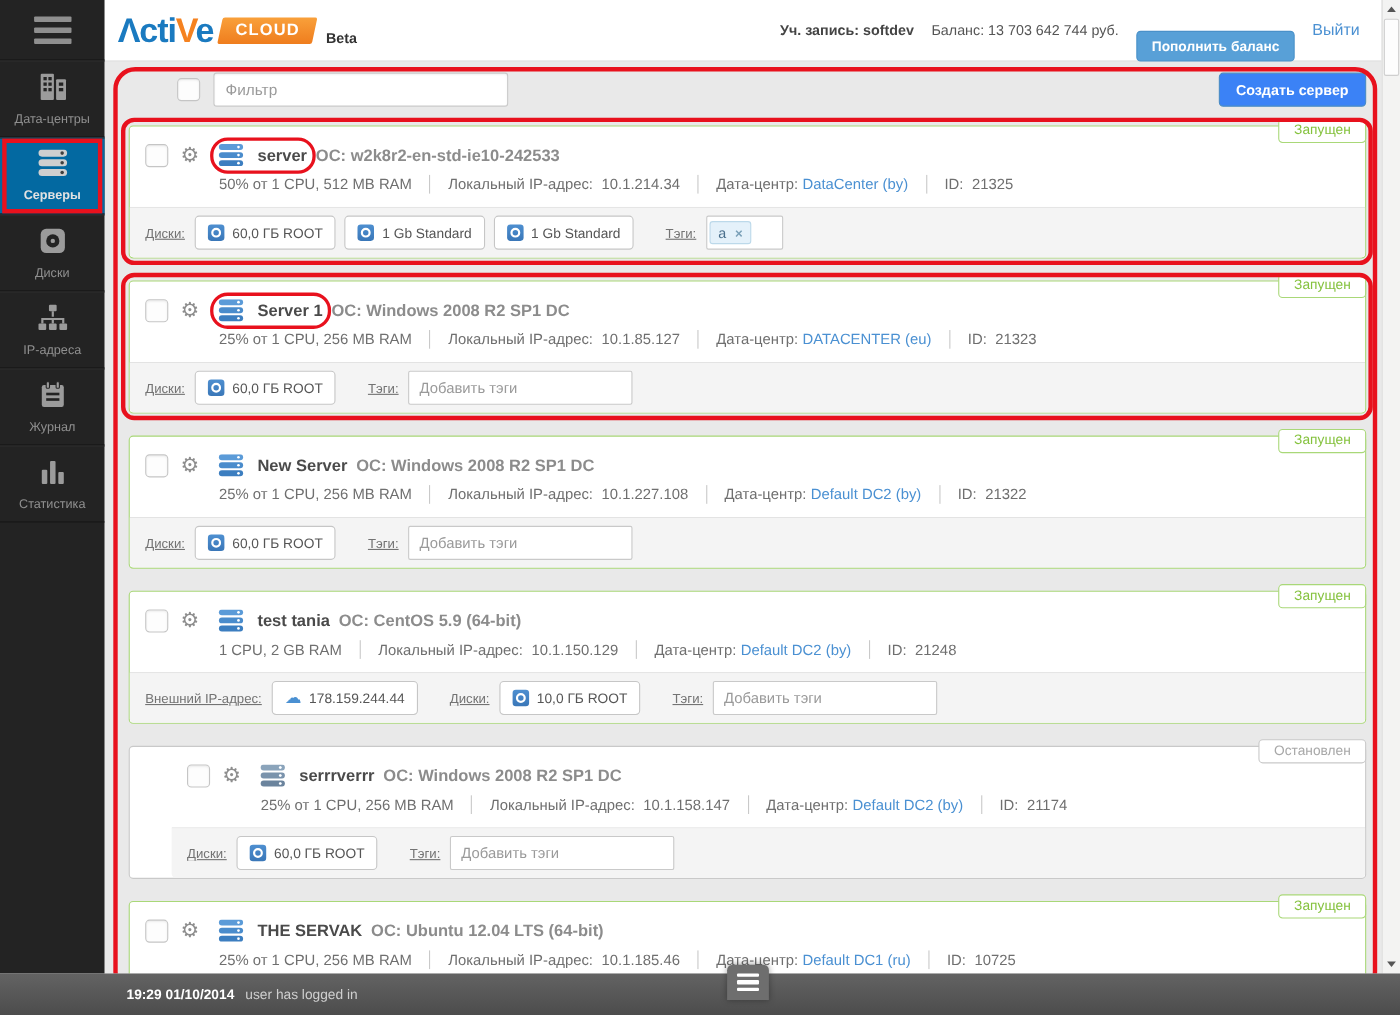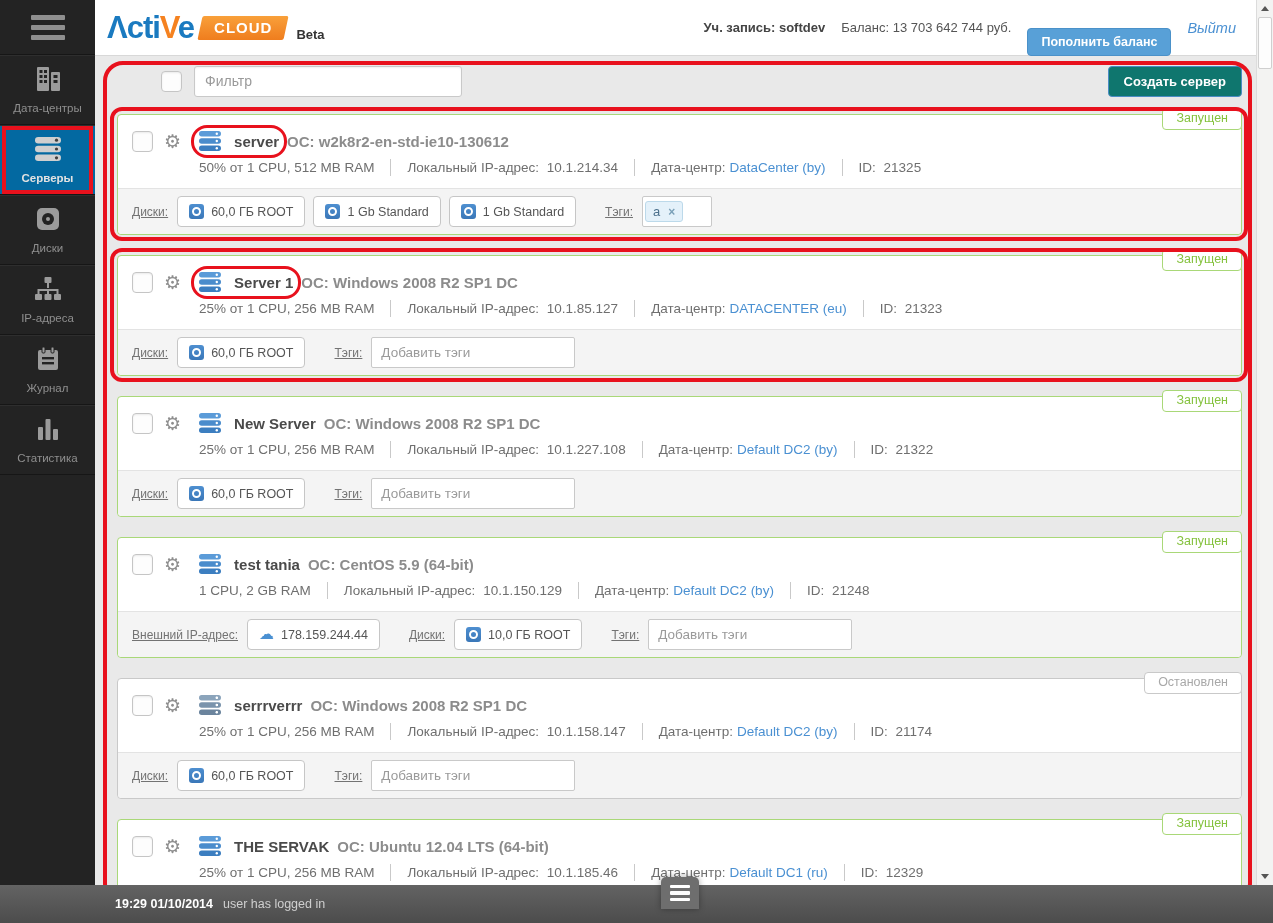--- a/index.html
+++ b/index.html
@@ -22,21 +22,21 @@
   .logo .wm { font-size:31px; font-weight:bold; letter-spacing:-1px; }
   .logo .b1,.logo .b3 { color:#1a7ac0; }
   .logo .b2 { color:#f58220; }
   .logo .cloud { margin-left:6px; background:linear-gradient(180deg,#f9a03a,#ef7d1e); color:#fff; font-weight:bold; font-size:15px; padding:3px 14px 4px; transform:skewX(-12deg); border-radius:2px; }
   .logo .cloud span { display:inline-block; transform:skewX(12deg); letter-spacing:1px; }
   .logo .beta { margin-left:10px; align-self:flex-end; padding-bottom:4px; font-size:13px; font-weight:bold; color:#333; }
   .header .spacer { flex:1; }
   .hmeta { font-size:13px; color:#555; margin-right:16px; white-space:nowrap; }
   .hmeta b { color:#444; }
   .btn-topup { background:#58a0d7; border:1px solid #4a91c9; color:#fff; font-weight:bold; font-size:12.5px; padding:6px 13px; border-radius:4px; cursor:pointer; margin-right:16px; white-space:nowrap;margin-top:28px; }
-  .logout { color:#4a90d2; font-size:14.5px; text-decoration:none; margin-right:6px; white-space:nowrap;font-style:italic; }
+  .logout { color:#4a90d2; font-size:14.5px; text-decoration:none; margin-right:6px; white-space:nowrap; }
 
   
   .vscroll { position:absolute; right:0; top:0; bottom:38px; width:17px; background:#f3f3f2; border-left:1px solid #dcdcdc; z-index:6; }
   .vs-btn { height:17px; display:flex; align-items:center; justify-content:center; cursor:pointer; }
   .vs-up::after { content:''; border-left:4px solid transparent; border-right:4px solid transparent; border-bottom:5px solid #555; }
   .vs-down { position:absolute; bottom:0; left:0; right:0; }
   .vs-down::after { content:''; border-left:4px solid transparent; border-right:4px solid transparent; border-top:5px solid #555; }
   .vs-thumb { position:absolute; top:17px; left:1px; right:1px; height:52px; background:#fdfdfd; border:1px solid #cfcfcf; border-radius:2px; cursor:pointer; }
 
   
@@ -45,26 +45,26 @@
   .statusbar .msg { color:#cfcfcf; }
   .foot-tab { position:absolute; left:661px; bottom:14px; width:38px; height:32px; background:#6e6e6e; border-radius:5px 5px 0 0; box-shadow:0 0 6px rgba(0,0,0,.35); z-index:41; display:flex; flex-direction:column; align-items:center; justify-content:center; gap:3px; cursor:pointer; }
   .foot-tab i { display:block; width:20px; height:3.5px; background:#fff; border-radius:1px; }
 
   
   .main { position:absolute; left:95px; top:56px; right:17px; bottom:38px; overflow:hidden; padding:8px 14px 0 22px; }
   .toolbar { display:flex; align-items:center; height:34px;padding-left:44px; }
   input.cb { appearance:none; -webkit-appearance:none; width:21px; height:21px; background:#fdfdfd; border:1px solid #c5c5c5; border-radius:4px; box-shadow:inset 0 1px 2px rgba(0,0,0,.08); cursor:pointer; flex:none; }
   .filter-input { margin-left:12px; width:268px; height:31px; border:1px solid #c9c9c9; border-radius:3px; padding:0 10px; font-size:14px; color:#555; box-shadow:inset 0 1px 2px rgba(0,0,0,.06); font-family:inherit; }
   .filter-input::placeholder { color:#9a9a9a; }
-  .btn-create { margin-left:auto; background:#0f766e; border:1px solid #4a8cc4; color:#fff; font-weight:bold; font-size:13px; padding:7px 15px; border-radius:4px; cursor:pointer; }
+  .btn-create { margin-left:auto; background:#3b82f6; border:1px solid #4a8cc4; color:#fff; font-weight:bold; font-size:13px; padding:7px 15px; border-radius:4px; cursor:pointer; }
 
   
   .cards { margin-top:16px; }
   .card { position:relative; background:#fff; border:1px solid #a9d878; border-radius:4px; margin-bottom:20px; }
-  .card.stopped { border-color:#c9c9c9; }
+  .card.stopped { border-color:#c9c9c9;padding-left:38px; }
   .badge { position:absolute; top:-7px; right:-1px; background:#fff; border:1px solid #a9d878; border-radius:4px; font-size:12.5px; padding:2px 13px 4px; color:var(--run); z-index:2; }
   .card.stopped .badge { border-color:#c9c9c9; color:var(--stop); }
   .card-top { padding:13px 20px 12px 14px; }
   .row1 { display:flex; align-items:center; height:26px; }
   .gear { font-family:"DejaVu Sans",sans-serif; font-size:19px; color:#8e8e8e; margin-left:11px; cursor:pointer; line-height:1; }
   .name-wrap { position:relative; display:flex; align-items:center; margin-left:17px;justify-content:space-between; }
   .srv-ico { display:flex; align-items:center; }
   .card.stopped .srv-ico svg { filter:saturate(.35) brightness(1.1); }
   .srv-name { font-size:15px; font-weight:bold; color:#4a4a4a; margin-left:12px; cursor:pointer; white-space:nowrap; }
   .srv-os { font-size:15px; font-weight:bold; color:#8c8c8c; margin-left:8px; white-space:nowrap; }
@@ -217,21 +217,21 @@
                   <rect x="1" y="7.3" width="22" height="5.4" rx="2.7" fill="#4a8ccc"></rect>
                   <rect x="1" y="14.6" width="22" height="5.4" rx="2.7" fill="#3c7ec0"></rect>
                   <circle cx="18.8" cy="2.7" r="1.2" fill="#fff"></circle>
                   <circle cx="18.8" cy="10" r="1.2" fill="#fff"></circle>
                   <circle cx="18.8" cy="17.3" r="1.2" fill="#fff"></circle>
                 </svg>
               </span>
           <span class="srv-name">server</span>
           <span class="red-capsule" style="display: block;"></span>
         </span>
-        <span class="srv-os"><span class="os-p">ОС:</span> <span class="os-v">w2k8r2-en-std-ie10-130612</span></span>
+        <span class="srv-os"><span class="os-p">ОС:</span> <span class="os-v">w2k8r2-en-std-ie10-242533</span></span>
       </div>
       <div class="row2">
         <span class="specs">50% от 1 CPU, 512 MB RAM</span>
         <span class="sep"></span>
         <span class="meta"><span class="mlbl ip-l">Локальный IP-адрес:</span><span class="ip-v"> 10.1.214.34</span></span>
         <span class="sep"></span>
         <span class="meta"><span class="mlbl dc-l">Дата-центр:</span><a href="#" class="dc-v">DataCenter (by)</a></span>
         <span class="sep"></span>
         <span class="meta"><span class="mlbl id-l">ID:</span><span class="id-v"> 21325</span></span>
       </div>
@@ -476,21 +476,21 @@
         </span>
         <span class="srv-os"><span class="os-p">ОС:</span> <span class="os-v">Ubuntu 12.04 LTS (64-bit)</span></span>
       </div>
       <div class="row2">
         <span class="specs">25% от 1 CPU, 256 MB RAM</span>
         <span class="sep"></span>
         <span class="meta"><span class="mlbl ip-l">Локальный IP-адрес:</span><span class="ip-v"> 10.1.185.46</span></span>
         <span class="sep"></span>
         <span class="meta"><span class="mlbl dc-l">Дата-центр:</span><a href="#" class="dc-v">Default DC1 (ru)</a></span>
         <span class="sep"></span>
-        <span class="meta"><span class="mlbl id-l">ID:</span><span class="id-v"> 12329</span></span>
+        <span class="meta"><span class="mlbl id-l">ID:</span><span class="id-v"> 10725</span></span>
       </div>
     </div>
 
   </div>
 </div>
   <div class="ann-outer"></div>
 </div>
 
 <div class="vscroll">
   <div class="vs-btn vs-up"></div>

